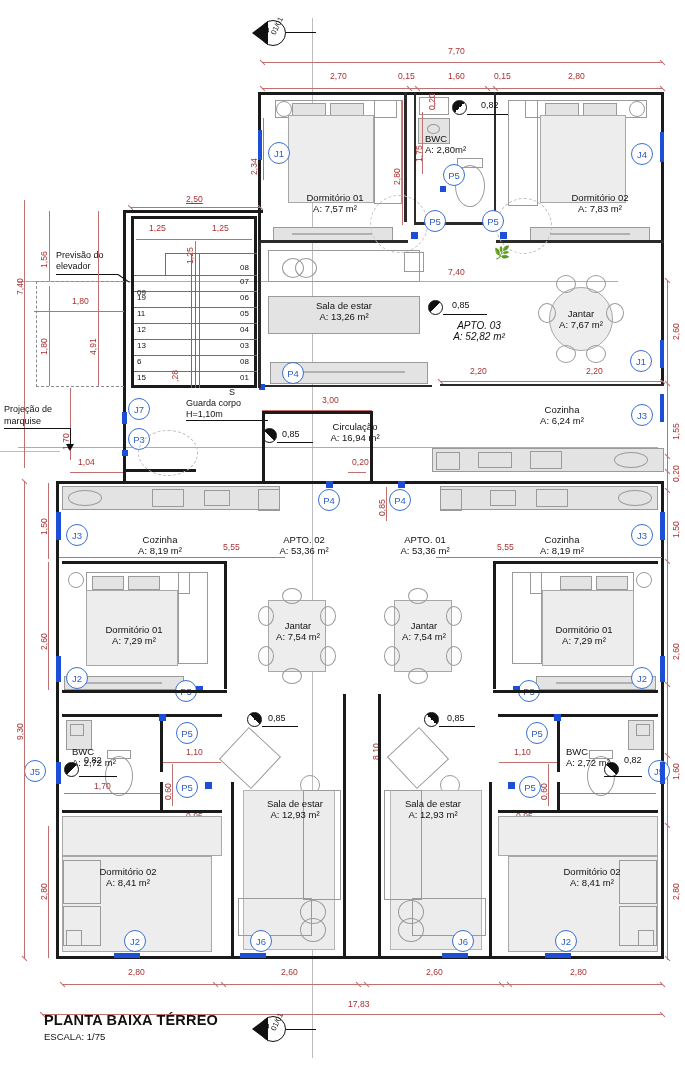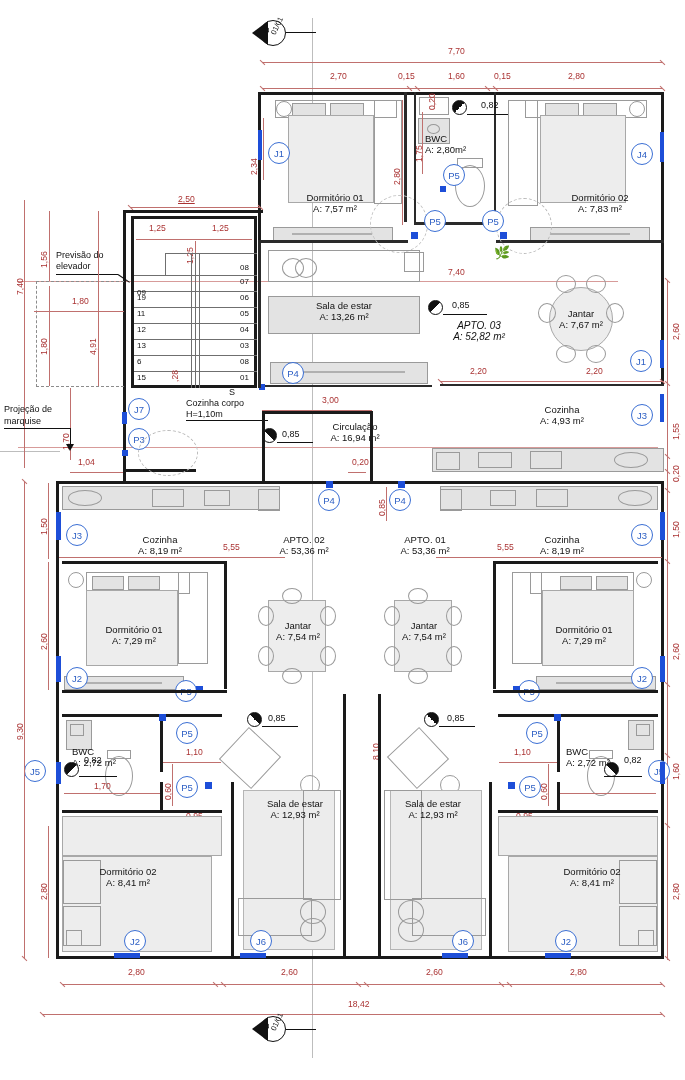--- a/index.html
+++ b/index.html
@@ -226,21 +226,21 @@
   <div class="dtxt" style="left:448px;top:268px;">7,40</div>
   <div class="dtxt" style="left:470px;top:367px;">2,20</div>
   <div class="dtxt" style="left:586px;top:367px;">2,20</div>
   <div class="dim" style="left:440px;top:381px;width:224px;height:1px;"></div>
   <div class="tick" style="left:437px;top:381px;"></div>
     <div class="tick" style="left:659px;top:381px;"></div>
 
   <div class="wall-med" style="left:440px;top:384px;width:224px;height:2px;"></div>
   <div class="lbl" style="left:512px;top:404px;width:100px;">
     <div>Cozinha</div>
-    <div>A: 4,93 m²</div>
+    <div>A: 6,24 m²</div>
   </div>
   <div class="furn" style="left:432px;top:448px;width:232px;height:24px;"></div>
   <div class="furn-ol" style="left:478px;top:452px;width:34px;height:16px;"></div>
   <div class="furn-ol" style="left:530px;top:451px;width:32px;height:18px;"></div>
   <div class="furn-ol round" style="left:614px;top:452px;width:34px;height:16px;"></div>
   <div class="furn-ol" style="left:436px;top:452px;width:24px;height:18px;"></div>
   <div class="tag" style="left:631px;top:404px;">
       <span>J3</span>
     </div>
   <div class="opening" style="left:660px;top:394px;width:4px;height:28px;"></div>
@@ -257,21 +257,21 @@
     <div class="tick" style="left:664px;top:383px;"></div>
   <div class="tick" style="left:664px;top:456px;"></div>
     <div class="tick" style="left:664px;top:471px;"></div>
   <div class="tick" style="left:664px;top:490px;"></div>
     <div class="tick" style="left:664px;top:561px;"></div>
   <div class="tick" style="left:664px;top:684px;"></div>
     <div class="tick" style="left:664px;top:755px;"></div>
   <div class="tick" style="left:664px;top:825px;"></div>
     <div class="tick" style="left:664px;top:958px;"></div>
 
-  <div class="dtxt" style="left:178px;top:195px;text-decoration:underline;">2,50</div>
+  <div class="dtxt" style="left:186px;top:195px;text-decoration:underline;">2,50</div>
   <div class="dim" style="left:130px;top:207px;width:130px;height:1px;"></div>
   <div class="tick" style="left:127px;top:207px;"></div>
     <div class="tick" style="left:257px;top:207px;"></div>
 
   <div class="wall" style="left:123px;top:210px;width:140px;height:3px;"></div>
   <div class="wall" style="left:123px;top:210px;width:3px;height:250px;"></div>
   <div class="wall" style="left:131px;top:216px;width:126px;height:3px;"></div>
   <div class="wall" style="left:131px;top:216px;width:3px;height:172px;"></div>
   <div class="wall" style="left:254px;top:216px;width:3px;height:172px;"></div>
   <div class="wall" style="left:131px;top:385px;width:126px;height:3px;"></div>
@@ -307,21 +307,21 @@
   <div class="stepno" style="left:240px;top:277px;">07</div>
   <div class="stepno" style="left:240px;top:293px;">06</div>
   <div class="stepno" style="left:240px;top:309px;">05</div>
   <div class="stepno" style="left:240px;top:325px;">04</div>
   <div class="stepno" style="left:240px;top:341px;">03</div>
   <div class="stepno" style="left:240px;top:357px;">08</div>
   <div class="stepno" style="left:240px;top:373px;">01</div>
 
   <div class="dtxt-v" style="left:171px;top:382px;">,28</div>
   <div class="note" style="left:229px;top:387px;">S</div>
-  <div class="note" style="left:186px;top:398px;">Cozinha corpo</div>
+  <div class="note" style="left:186px;top:398px;">Guarda corpo</div>
   <div class="note" style="left:186px;top:409px;">H=1,10m</div>
   <div class="ab" style="left:186px;top:420px;width:82px;height:1px;background:#111;"></div>
 
   <div class="note" style="left:56px;top:250px;">Previsão do</div>
   <div class="note" style="left:56px;top:261px;">elevador</div>
   <div class="ab" style="left:56px;top:274px;width:62px;height:1px;background:#111;"></div>
   <div class="ab" style="left:118px;top:274px;width:14px;height:1px;background:#111;transform:rotate(34deg);transform-origin:left center;"></div>
   <div class="dashline" style="left:36px;top:281px;width:88px;"></div>
   <div class="dashline" style="left:36px;top:386px;width:88px;"></div>
   <div class="dashlinev" style="left:36px;top:281px;height:106px;"></div>
@@ -681,27 +681,31 @@
   <div class="dim" style="left:62px;top:984px;width:600px;height:1px;"></div>
   <div class="tick" style="left:59px;top:984px;"></div>
   <div class="tick" style="left:212px;top:984px;"></div>
     <div class="tick" style="left:220px;top:984px;"></div>
   <div class="tick" style="left:355px;top:984px;"></div>
     <div class="tick" style="left:363px;top:984px;"></div>
   <div class="tick" style="left:498px;top:984px;"></div>
     <div class="tick" style="left:506px;top:984px;"></div>
   <div class="tick" style="left:659px;top:984px;"></div>
 
-  <div class="dtxt" style="left:348px;top:1000px;">18,42</div>
+  <div class="dtxt" style="left:348px;top:1000px;">17,83</div>
   <div class="dim" style="left:42px;top:1014px;width:620px;height:1px;"></div>
   <div class="tick" style="left:39px;top:1014px;"></div>
     <div class="tick" style="left:659px;top:1014px;"></div>
 
   <div class="secm" style="left:252px;top:1014px;">
     <div class="circ"></div>
     <div class="tri"></div>
     <div class="t1">B</div>
     <div class="t2">01/01</div>
   </div>
   <div class="ab" style="left:286px;top:1029px;width:30px;height:1px;background:#111;"></div>
 
+  <div id="title">
+    <div class="tt">PLANTA BAIXA TÉRREO</div>
+    <div class="ss">ESCALA: 1/75</div>
+  </div>
 
 </div>
 
 </body></html>

